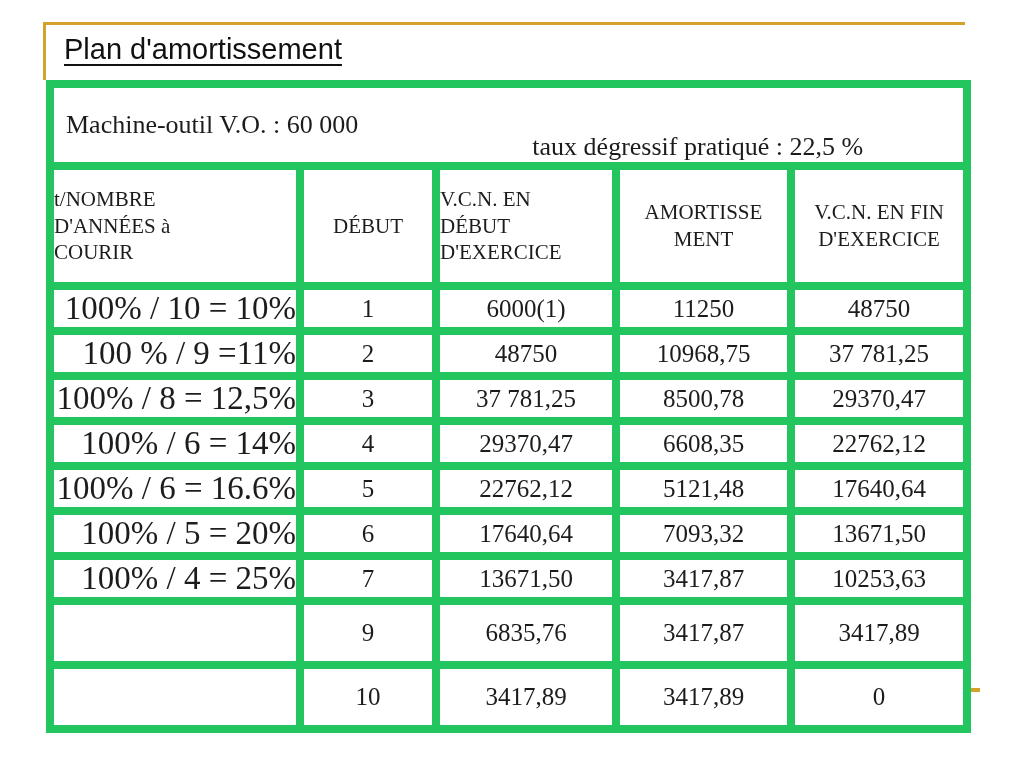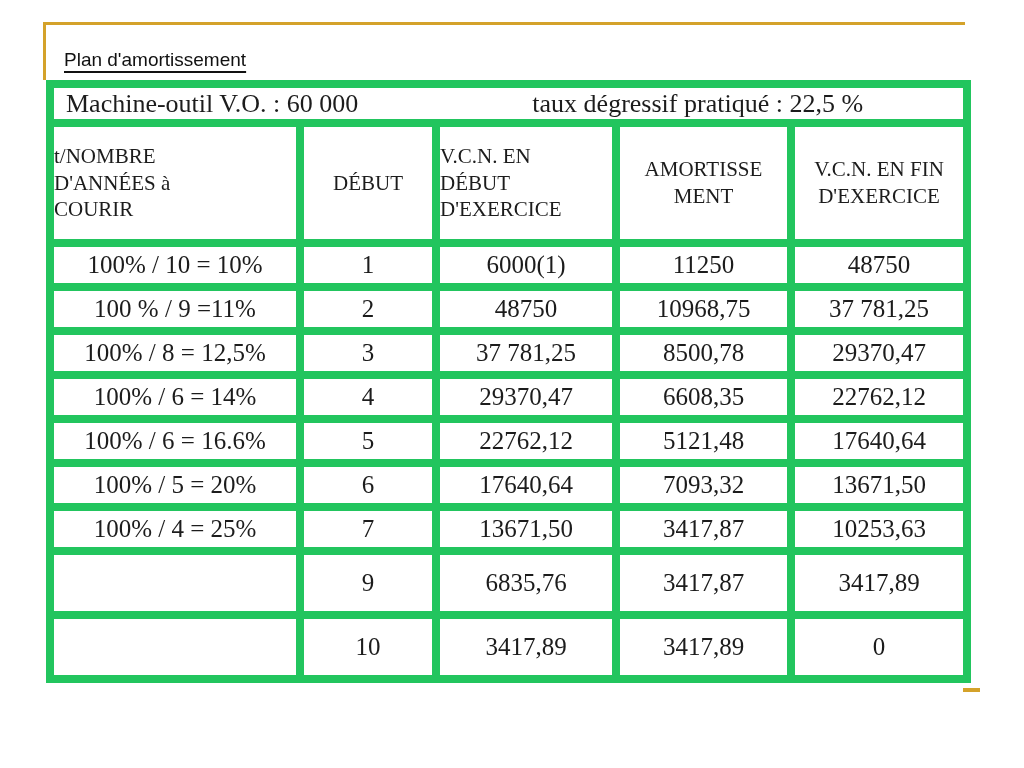--- a/index.html
+++ b/index.html
@@ -13,23 +13,23 @@
   }
   
   .deco { position: absolute; background: #d4a22a; }
   #deco-top   { left: 43px; top: 22px; width: 922px; height: 3px; }
   #deco-left  { left: 43px; top: 22px; width: 3px;  height: 58px; }
   #deco-dash  { left: 963px; top: 688px; width: 17px; height: 4px; }
 
   
   .slide-title {
     position: absolute;
-    left: 64px; top: 49px;
+    left: 64px; top: 33px;
     font-family: "Liberation Sans", sans-serif;
-    font-size: 19px;
+    font-size: 29px;
     color: #111111;
     text-decoration: underline;
     text-decoration-thickness: 2px;
     text-underline-offset: 5px;
     white-space: nowrap;
   }
 
   
   table.amort {
     position: absolute;
@@ -50,31 +50,31 @@
   tr.header-row  { height: 120px; }
   tr.data-row    { height: 44px; }
   tr.data-row.tall { height: 64px; }
 
   .caption-flex {
     display: flex;
     align-items: center;
     font-size: 26px;
     padding-left: 12px;
   }
-  .caption-right { margin-left: auto; margin-right: 100px; }
+  .caption-right { margin-left: auto; margin-right: 100px; margin-top: 44px; }
 
   th.col-header { font-size: 21px; line-height: 1.28; }
   th.col-header span { display: block; }
   th.hdr-left   { text-align: left; padding-left: 10px; }
   th.hdr-center { text-align: center; }
 
   td.left-cell {
-    text-align: center;
+    text-align: right;
     padding-left: 12px;
-    font-size: 25px;
+    font-size: 33px;
   }
   td.num-cell {
     text-align: center;
     font-size: 25px;
   }
 </style>
 </head>
 <body>
 
 <div class="deco" id="deco-top" style="background: rgb(212, 162, 42);"></div>

